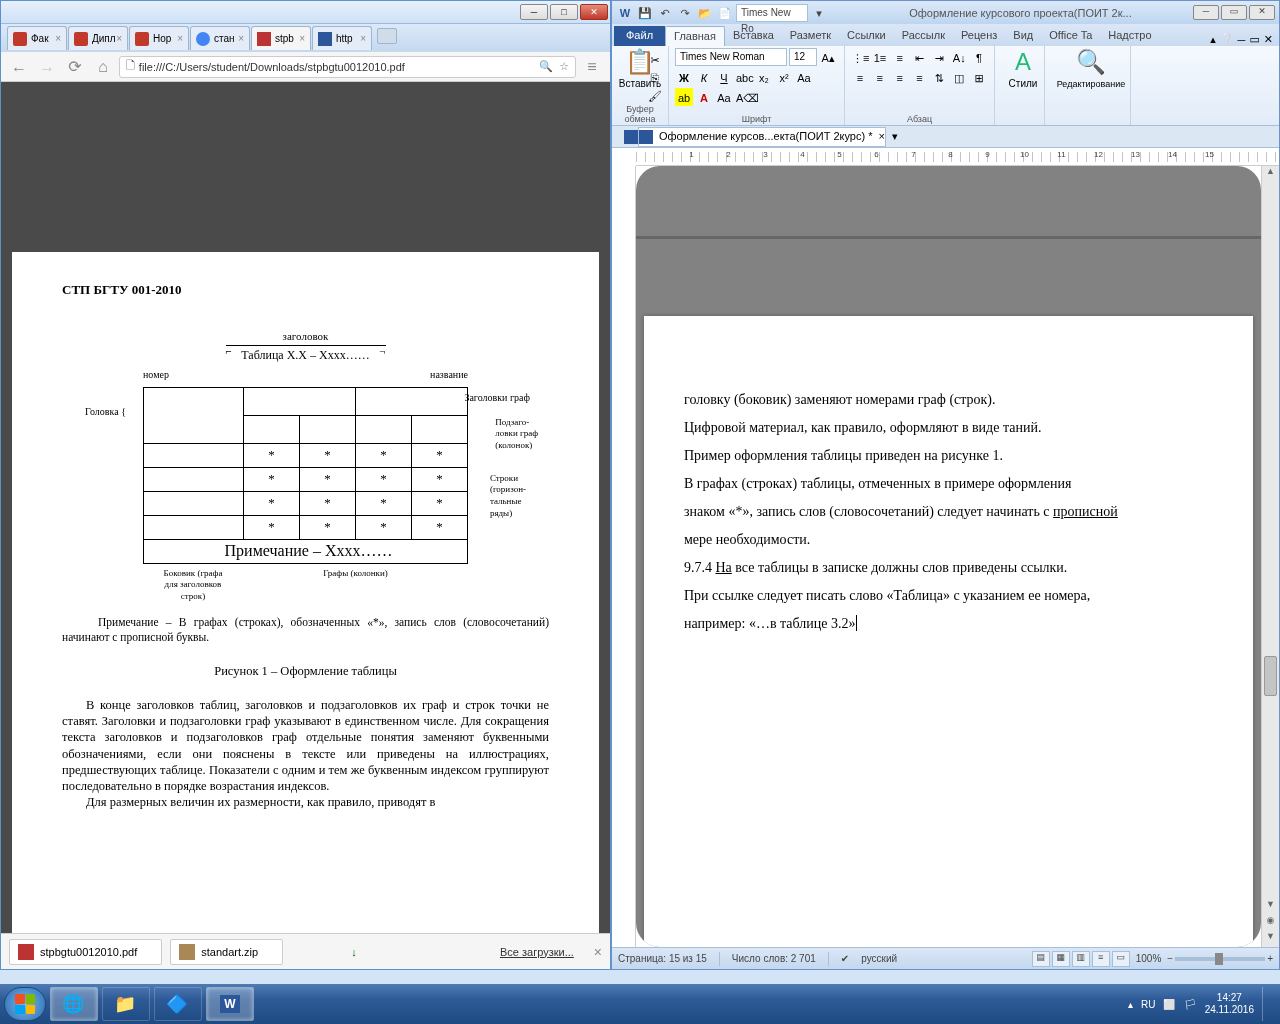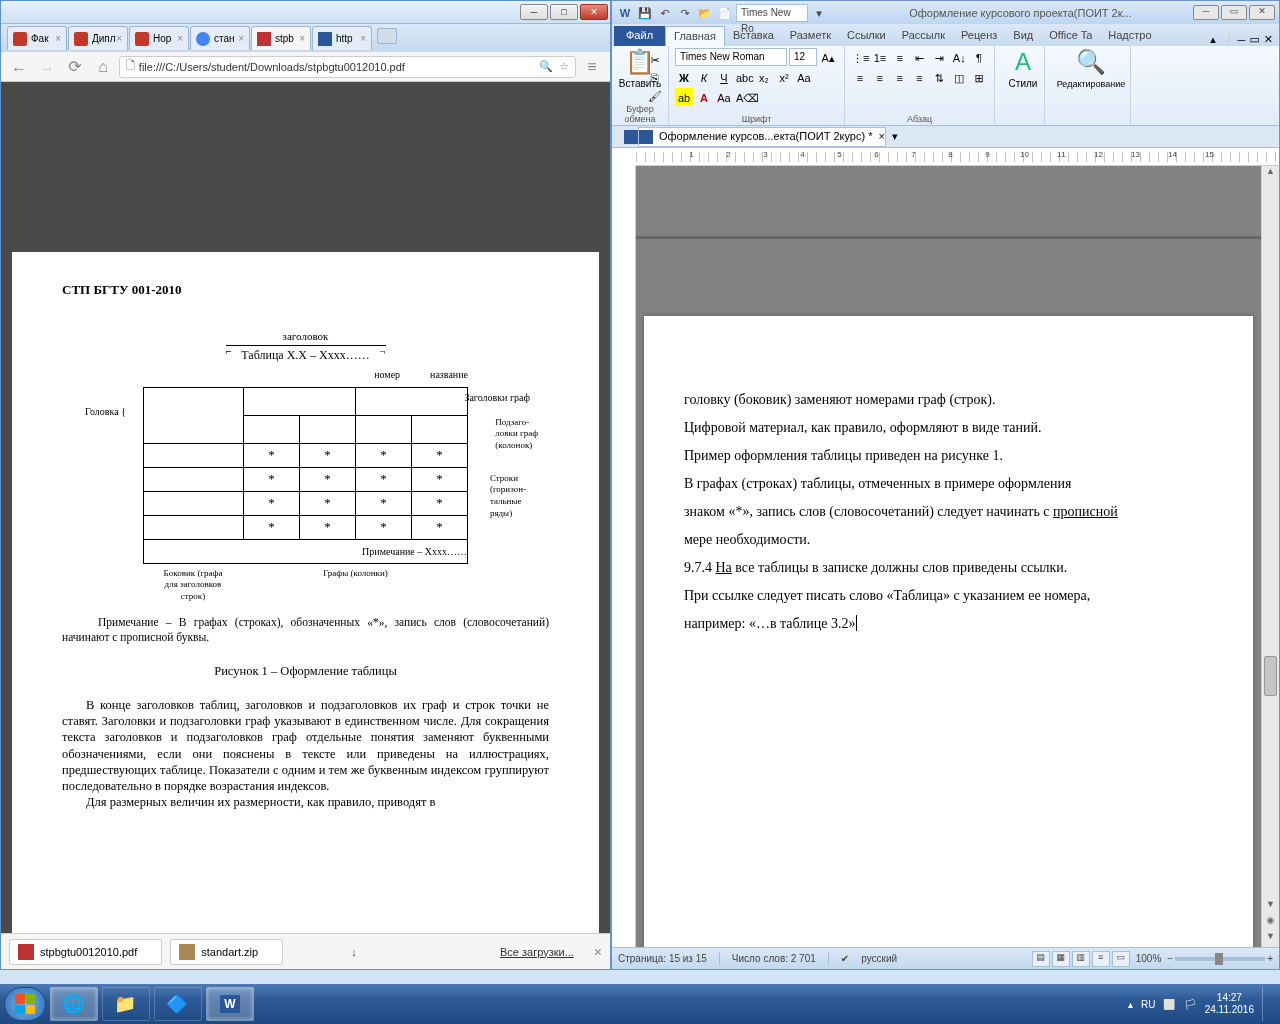--- a/index.html
+++ b/index.html
@@ -71,21 +71,21 @@
 .doc-tabs { height: 22px; background: #dce7f4; border-bottom: 1px solid #a8bfda; display: flex; align-items: center; padding-left: 12px; font-size: 11px; }
 .doc-tab { background: #fff; border: 1px solid #a8bfda; padding: 2px 0; display: flex; gap: 6px; cursor: pointer; }
 .doc-ic { width: 14px; height: 14px; display: inline-block; }
 
 .ruler-h { height: 18px; background: #fff; border-bottom: 1px solid #ccc; position: relative; overflow: hidden; margin-left: 24px; }
 .ruler-h::before { content:''; position: absolute; left: 0; right: 0; top: 4px; height: 10px; background: repeating-linear-gradient(to right, #888 0, #888 1px, transparent 1px, transparent 9px); opacity: 0.5; }
 .ruler-nums { position: absolute; top: 2px; font-size: 8px; color: #444; display: flex; }
 .ruler-nums span { width: 37px; text-align: center; }
 .ruler-v { position: absolute; left: 0; top: 165px; bottom: 22px; width: 24px; background: #fff; border-right: 1px solid #ccc; }
 
-.doc-area { position: absolute; left: 24px; right: 18px; top: 165px; bottom: 22px; background: #828282; overflow: hidden; }
+.doc-area { position: absolute; left: 24px; right: 18px; top: 165px; bottom: 22px; background: #828282; overflow: hidden; border-radius: 24px; }
 .page-gap { height: 80px; background: #828282; }
 .page-gap-line { height: 3px; background: #666; margin-top: 70px; }
 .doc-page { background: #fff; margin: 0 8px; min-height: 700px; padding: 70px 40px 40px 40px; font-family: 'Times New Roman', serif; font-size: 14px; line-height: 2.0; color: #000; box-shadow: 0 0 4px rgba(0,0,0,0.3); position: relative; }
 .doc-page p { text-align: justify; margin-bottom: 0; }
 .doc-underline { text-decoration: underline; }
 .doc-cursor { display: inline-block; width: 1px; height: 16px; background: #000; vertical-align: text-bottom; animation: blink 1s infinite; }
 @keyframes blink { 50% { opacity: 0; } }
 
 .word-scroll { position: absolute; right: 0; top: 165px; bottom: 22px; width: 18px; background: #e8e8e8; border-left: 1px solid #ccc; }
 .word-scroll .thumb { position: absolute; left: 2px; right: 2px; top: 490px; height: 40px; background: #c4c4c4; border: 1px solid #999; border-radius: 2px; }
@@ -177,21 +177,21 @@
       <div class="pdf-heading">СТП БГТУ 001-2010</div>
 
       <div class="diagram">
         <div style="position:relative;display:inline-block">
           <div class="diag-label" style="margin-bottom:2px">заголовок</div>
           <div style="border-top:1px solid #000;width:160px;margin:0 auto 2px;position:relative">
             <span style="position:absolute;left:0;top:-2px">⌐</span>
               <span style="position:absolute;right:0;top:-2px">¬</span>
           </div>
           <div style="font-size:12px;margin-bottom:4px">Таблица Х.Х – Хххх……</div>
-          <div style="display:flex;justify-content:flex-end;gap:30px;font-size:10px;margin-bottom:6px">
+          <div style="display:flex;justify-content:space-between;gap:30px;font-size:10px;margin-bottom:6px">
             <span>номер</span>
             <span>название</span>
           </div>
           
           <div style="position:relative;display:inline-block">
             <div class="diag-side" style="left:-58px;top:18px"><span>Головка</span> {</div>
             <div class="diag-side" style="right:-62px;top:4px;text-align:left;white-space:pre-line">Заголовки граф</div>
             <div class="diag-side" style="right:-70px;top:30px;text-align:left;white-space:pre-line;font-size:9px">Подзаго-
 ловки граф
 (колонок)</div>
@@ -234,21 +234,21 @@
                     <td>*</td>
                   </tr>
               <tr>
                     <td></td>
                     <td>*</td>
                     <td>*</td>
                     <td>*</td>
                     <td>*</td>
                   </tr>
               <tr>
-                    <td colspan="5" style="text-align:right;padding-left:6px;font-size:10px">Примечание – Хххх……</td>
+                    <td colspan="5" style="text-align:center;padding-left:6px;font-size:16px">Примечание – Хххх……</td>
                   </tr>
             </tbody>
               </table>
             <div style="display:flex;margin-top:4px;font-size:9px">
               <div style="width:100px;white-space:pre-line;text-align:center">Боковик (графа
 для заголовков
 строк)</div>
               <div style="flex:1;text-align:center">Графы (колонки)</div>
             </div>
           </div>

